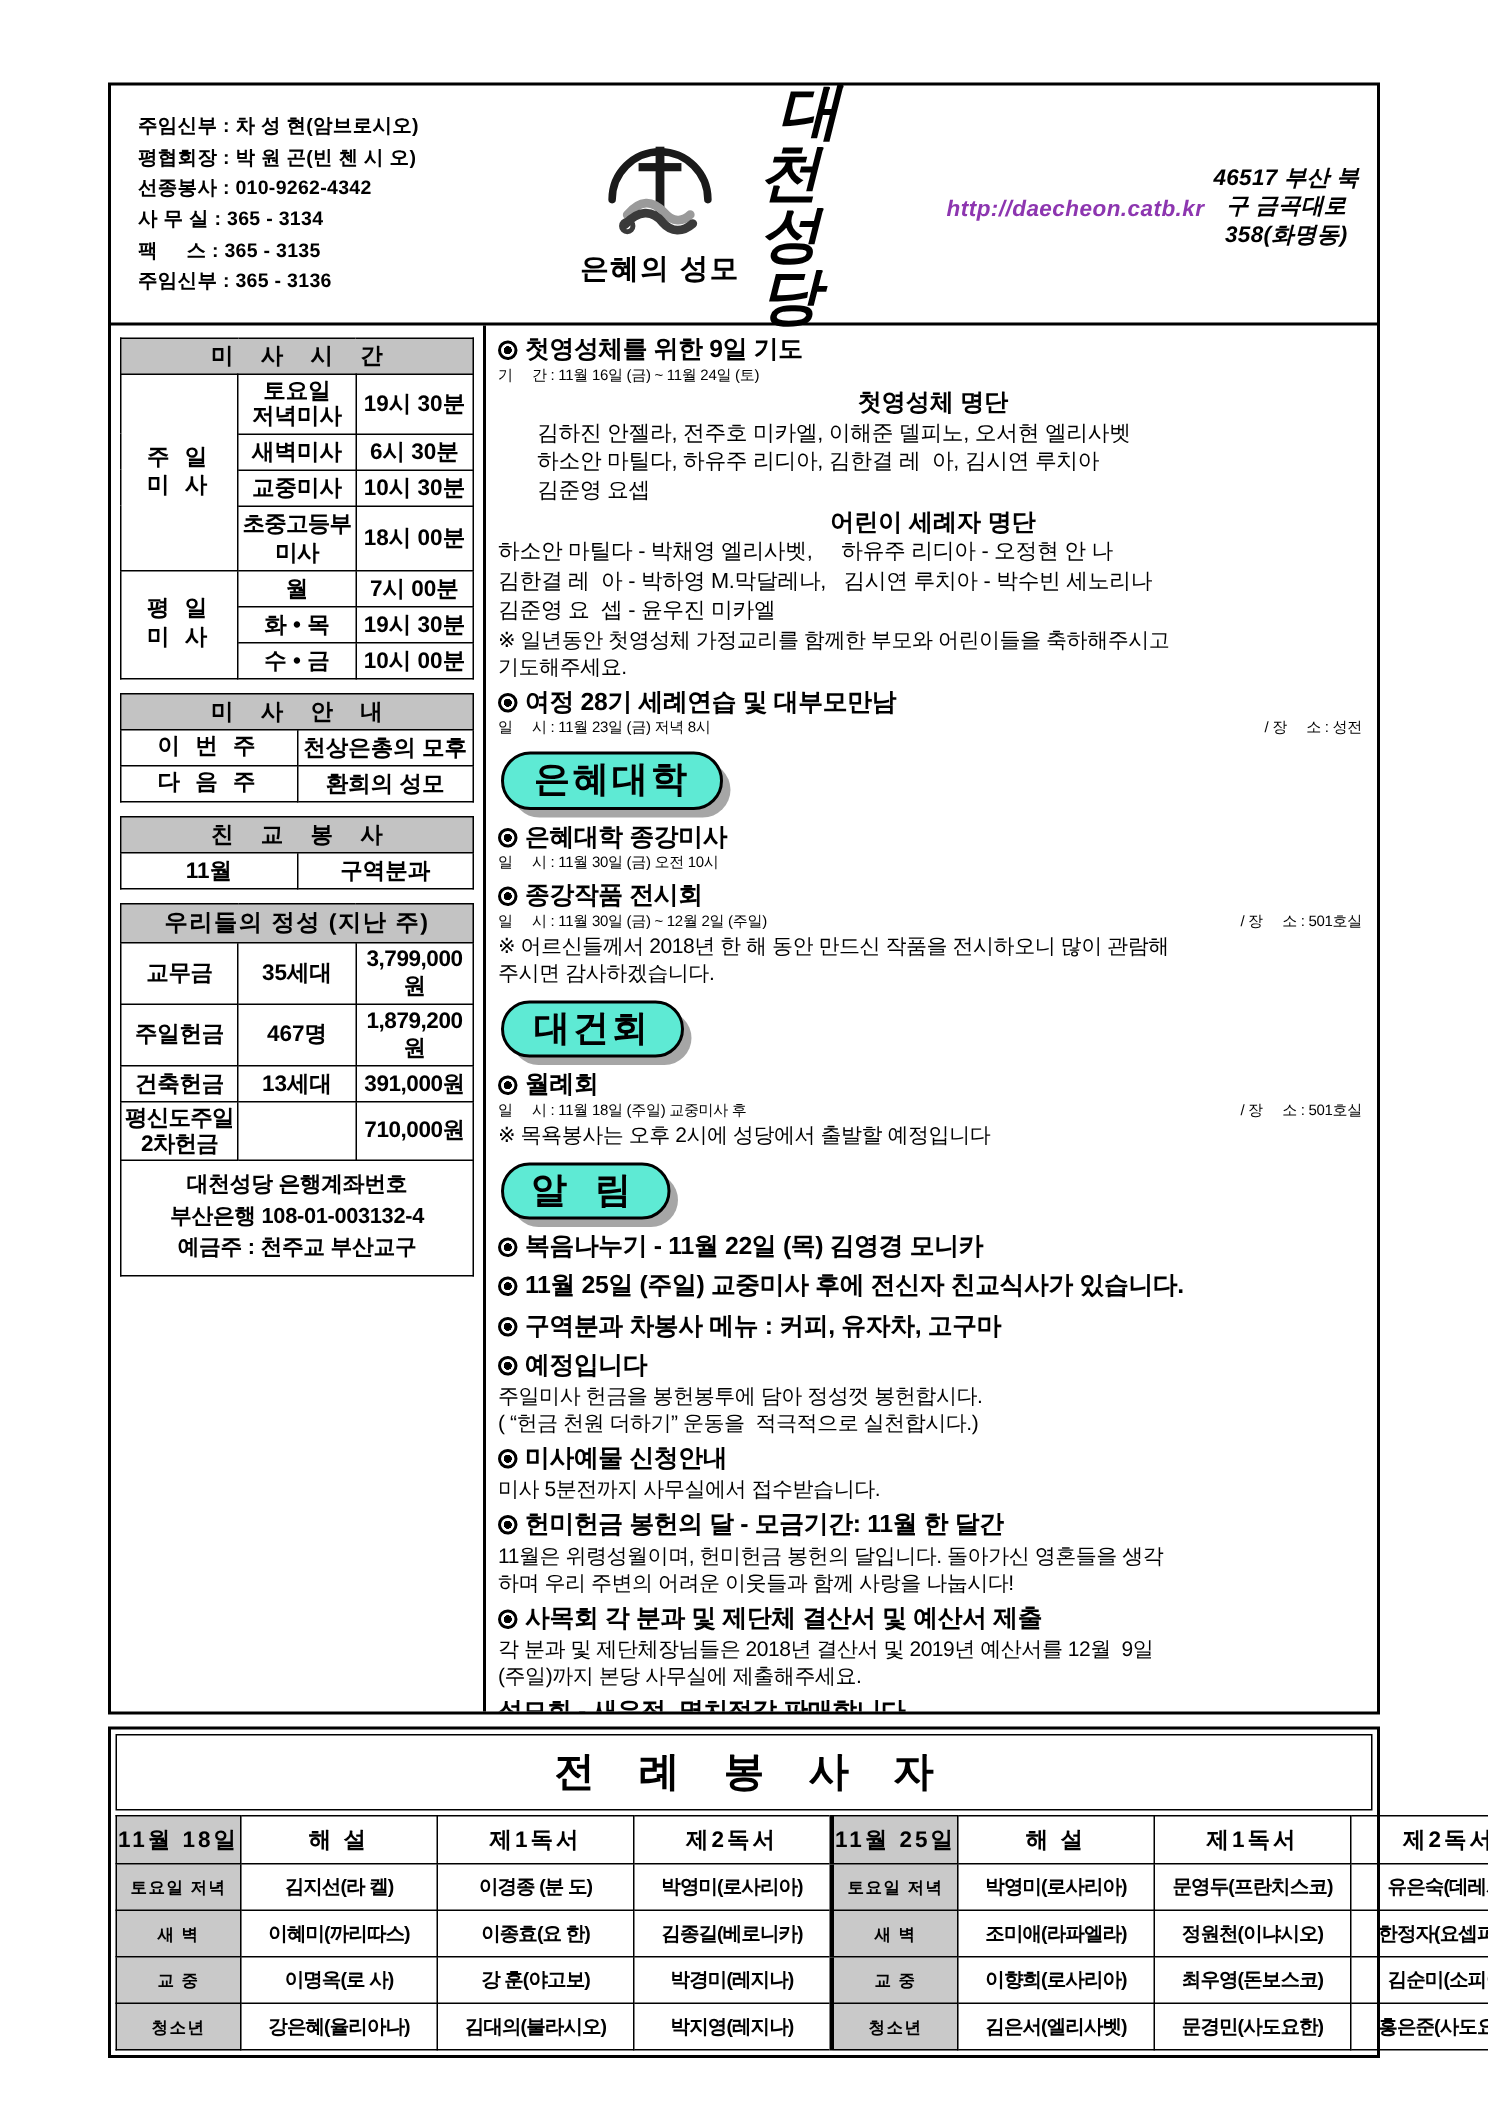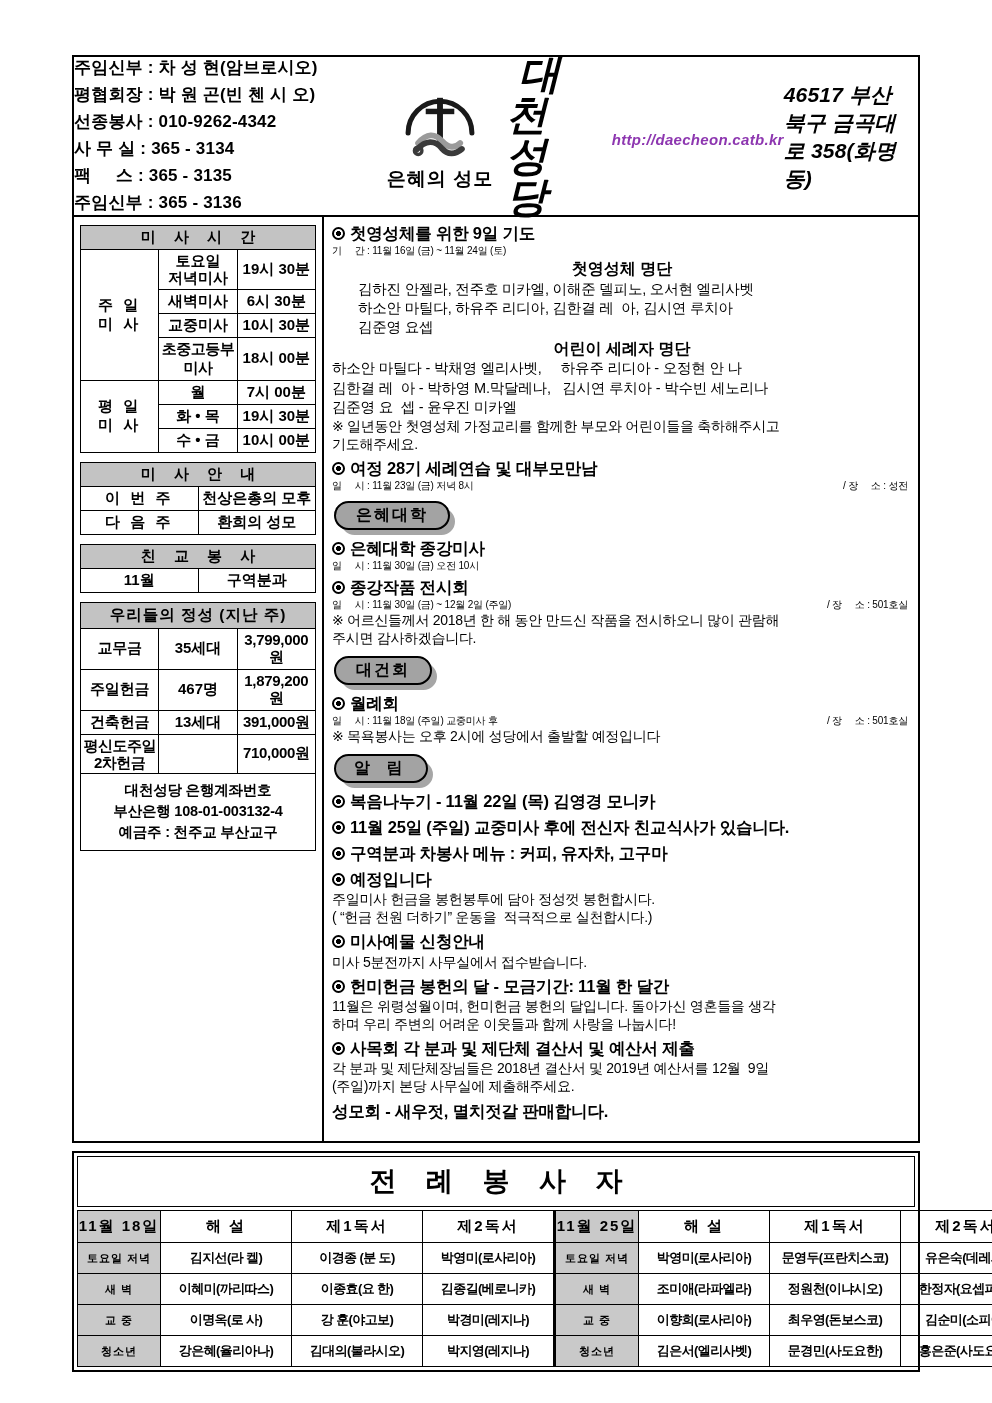--- a/index.html
+++ b/index.html
@@ -15,36 +15,36 @@
   .frame{
     position:absolute;left:72px;top:55px;width:848px;height:1088px;
     border:2px solid #000;box-sizing:border-box;
   }
   
   .header{
     position:relative;height:160px;border-bottom:2px solid #000;box-sizing:border-box;
     display:flex;align-items:center;
   }
   .hdr-contact{
-    width:300px;box-sizing:border-box;
-    font-size:17px;font-weight:bold;line-height:1.58;letter-spacing:.2px;
+    width:300px;padding-left:18px;box-sizing:border-box;
+    font-size:13px;font-weight:bold;line-height:1.58;letter-spacing:.2px;
     white-space:pre;
   }
   .hdr-logo{
     width:132px;display:flex;flex-direction:column;align-items:center;justify-content:center;
   }
   .logo-mark{width:86px;height:84px;}
   .logo-cap{font-size:19px;font-weight:bold;margin-top:1px;letter-spacing:1px;}
   .hdr-right{flex:1;display:flex;flex-direction:row;align-items:center;justify-content:center;padding-right:6px;font-style:italic;}
   .church-name{
     font-size:41px;font-weight:bold;letter-spacing:13px;line-height:1;
     text-indent:13px;
   }
   .church-url{color:#8d36b0;font-size:15px;font-weight:bold;letter-spacing:.3px;margin-top:6px;}
-  .church-addr{font-size:21px;font-weight:bold;letter-spacing:.2px;margin-top:2px;}
+  .church-addr{font-size:15px;font-weight:bold;letter-spacing:.2px;margin-top:2px;text-align:center;}
 
   
   .body-row{display:flex;height:924px;}
   .col-left{width:248px;box-sizing:border-box;padding:8px 6px 0 6px;}
   .col-right{
     flex:1;border-left:2px solid #000;box-sizing:border-box;
     padding:4px 6px 0 8px;overflow:hidden;
   }
 
   
@@ -79,22 +79,22 @@
       radial-gradient(circle at 50% 50%, #000 0 2.6px, transparent 2.8px);
     box-sizing:border-box;margin-top:4px;
   }
   .sub{font-size:10px;letter-spacing:-.2px;line-height:1.3;white-space:pre-wrap;}
   .center-title{text-align:center;font-weight:bold;font-size:16px;margin-top:2px;}
   .names{font-size:14.5px;line-height:1.32;white-space:pre-wrap;letter-spacing:-.2px;}
   .names.c{padding-left:26px;}
   .note{font-size:14px;line-height:1.3;letter-spacing:-.3px;white-space:pre-wrap;}
   .pill{
     display:inline-block;position:relative;margin:9px 0 3px 2px;
-    border:2px solid #000;border-radius:22px;background:#a3a3a3;
-    padding:2px 20px;font-size:16px;font-weight:bold;letter-spacing:2px;
+    border:2px solid #000;border-radius:22px;background:#5eead4;
+    padding:2px 20px;font-size:24px;font-weight:bold;letter-spacing:2px;
     box-shadow:6px 6px 0 -1px rgba(150,150,150,.85);
   }
   .pill.wide{letter-spacing:6px;padding:2px 18px;}
   .linerow{display:flex;}
   .linerow .l{white-space:pre;}
   .linerow .r{margin-left:auto;white-space:pre;padding-right:4px;}
 
   
   .bottom{
     position:absolute;left:72px;top:1151px;width:848px;

